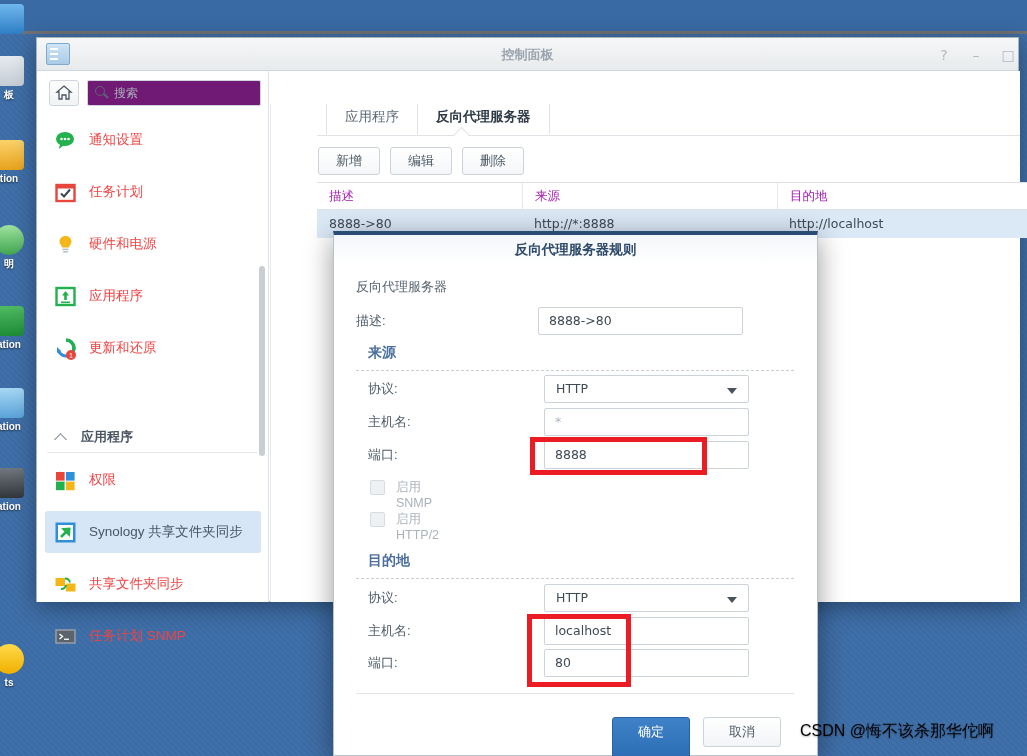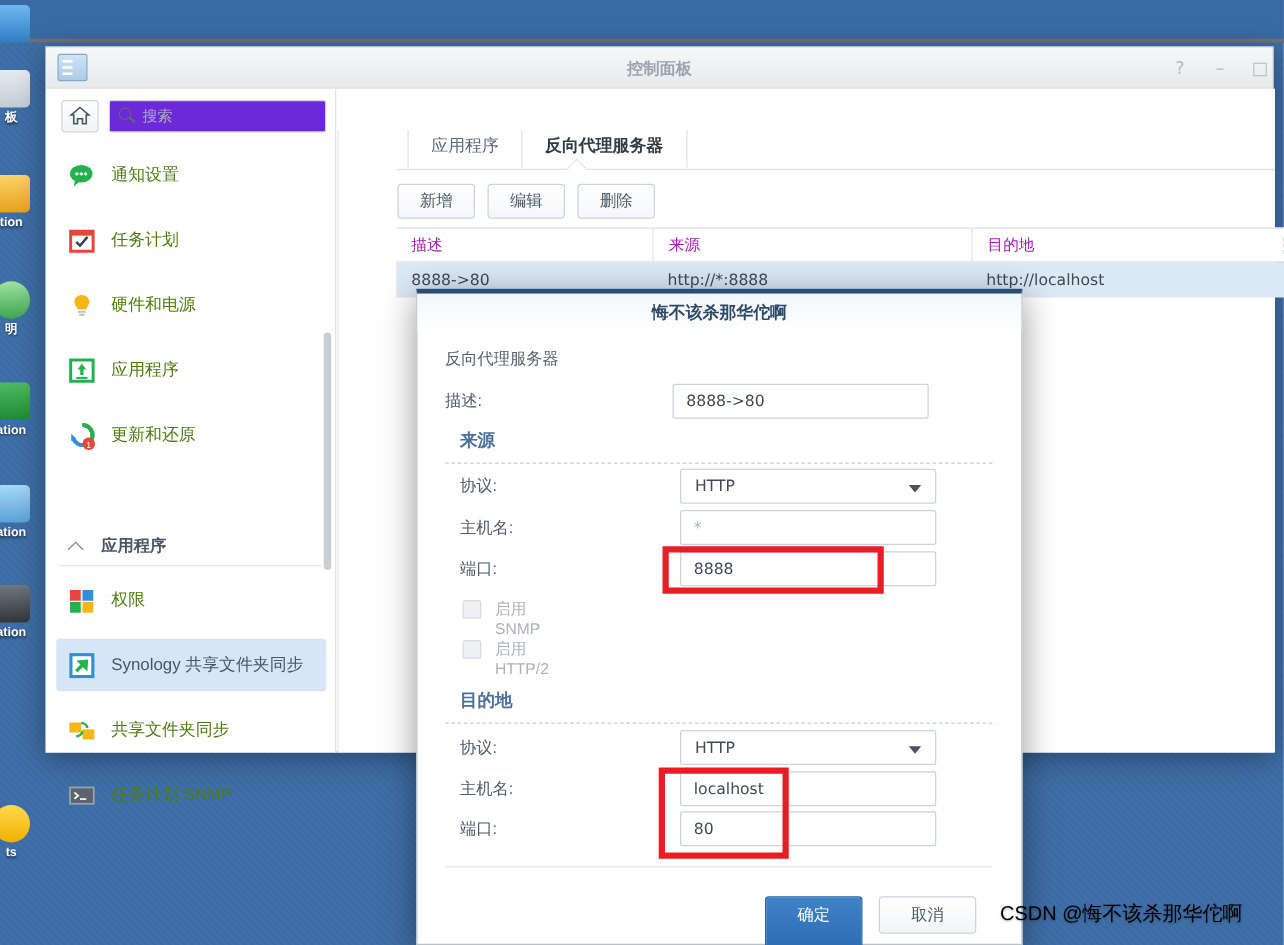--- a/index.html
+++ b/index.html
@@ -77,21 +77,21 @@
   }
   #search-row { position: absolute; left: 12px; top: 9px; width: 212px; height: 26px; }
   #home-btn {
     position: absolute; left: 0; top: 0; width: 30px; height: 26px;
     background: linear-gradient(#fdfdfd,#f1f3f5);
     border: 1px solid #cfd5db; border-radius: 3px;
     cursor: pointer;
   }
   #search-box {
     position: absolute; left: 38px; top: 0; width: 174px; height: 26px;
-    border: 1px solid #cfd5db; border-radius: 2px; background: #6d28d9;
+    border: 1px solid #cfd5db; border-radius: 2px; background: #701a75;
   }
   #search-box .mag {
     position: absolute; left: 7px; top: 5px; width: 10px; height: 10px;
     border: 1.6px solid #5a6673; border-radius: 50%;
   }
   #search-box .mag:after {
     content:""; position:absolute; left: 7px; top: 8px; width: 6px; height: 1.6px;
     background: #5a6673; transform: rotate(45deg);
   }
   #search-box .ph {
@@ -99,21 +99,21 @@
   }
   .nav-item {
     position: absolute; left: 8px; width: 216px; height: 42px; cursor: pointer;
     border-radius: 3px;
   }
   .nav-item.sel { background: #d6e6f7; }
   .nav-item .ico {
     position: absolute; left: 10px; top: 11px; width: 21px; height: 21px;
   }
   .nav-item .lbl {
-    position: absolute; left: 44px; top: 11px; font-size: 13.5px; color: #4d7c0f;
+    position: absolute; left: 44px; top: 11px; font-size: 13.5px; color: #ef4444;
     line-height: 20px; white-space: nowrap;
   }
   .group-head {
     position: absolute; left: 8px; width: 216px; height: 30px;
   }
   .group-head .chev {
     position: absolute; left: 11px; top: 12px; width: 9px; height: 9px;
     border-left: 1.5px solid #7c8893; border-top: 1.5px solid #7c8893;
     transform: rotate(45deg);
   }
@@ -480,21 +480,21 @@
       <div id="grid-row">
         <div class="cell" style="left:0; width:205px;">8888-&gt;80</div>
         <div class="cell" style="left:205px; width:255px;">http://*:8888</div>
         <div class="cell" style="left:460px; width:265px;">http://localhost</div>
       </div>
     </div>
   </div>
 </div>
 
 <div id="dialog">
-  <div id="dlg-title">悔不该杀那华佗啊</div>
+  <div id="dlg-title">反向代理服务器规则</div>
   <div id="dlg-sub">反向代理服务器</div>
 
   <div class="frow" style="top:72px;">
     <span class="flabel">描述:</span>
     <span class="finput" style="left:204px;">
       <span class="val">8888-&gt;80</span>
     </span>
   </div>
 
   <div class="sect-head" style="top:109px;">来源</div>

